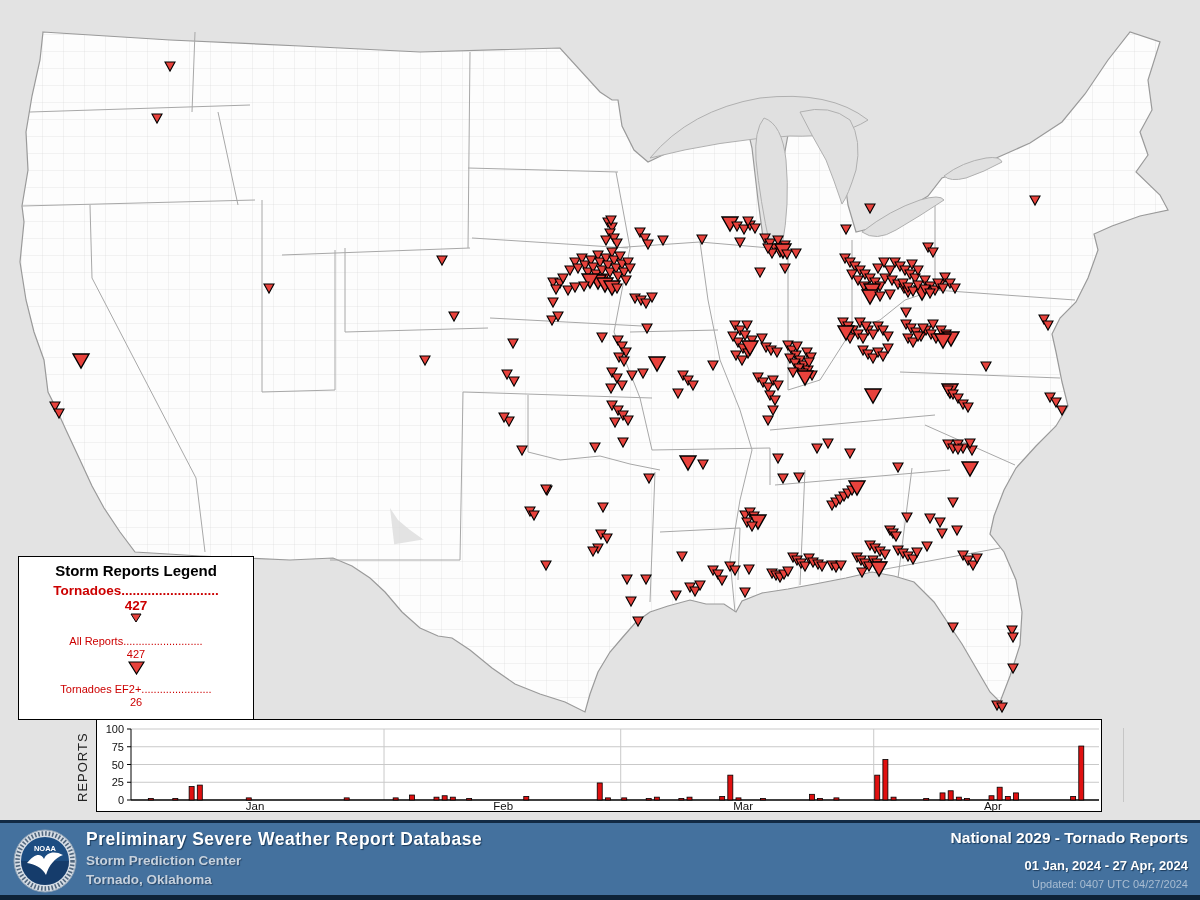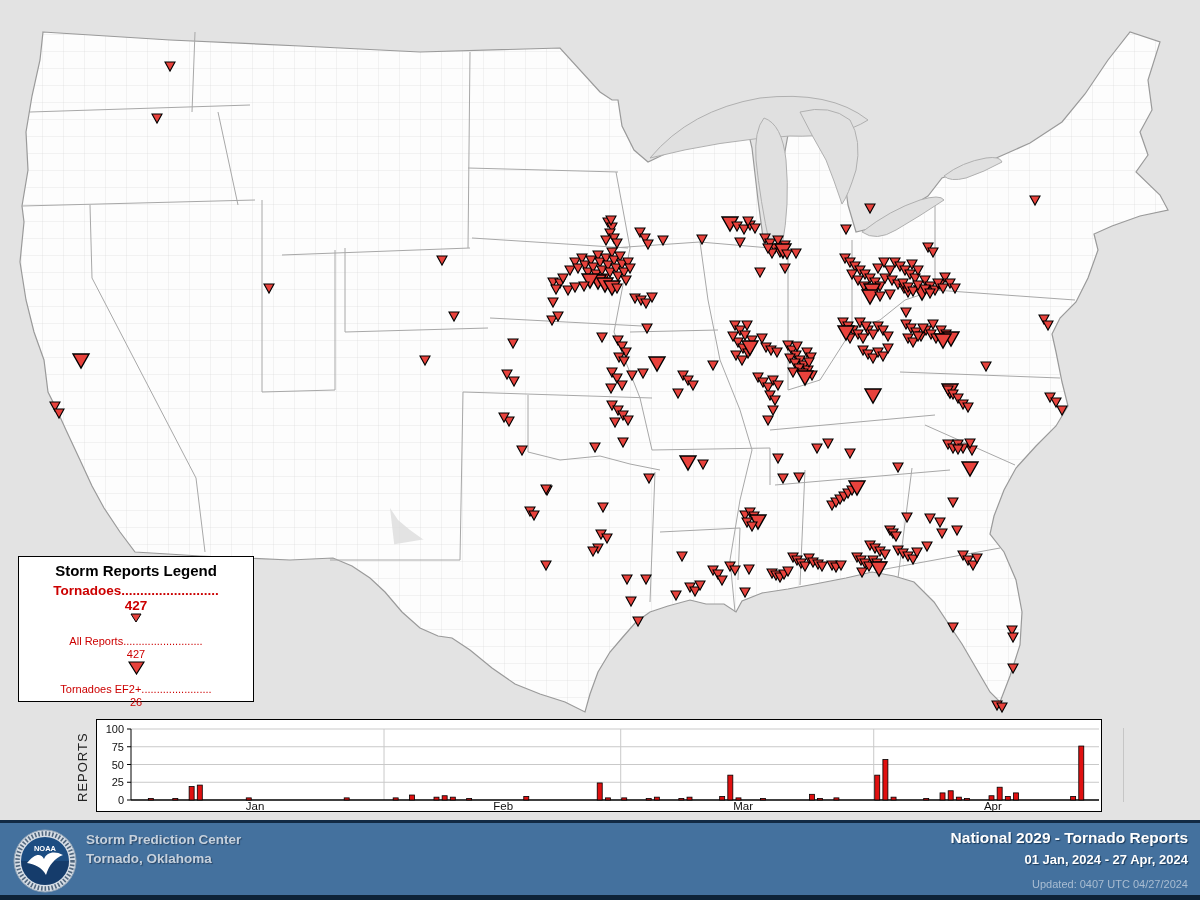--- a/index.html
+++ b/index.html
@@ -6,21 +6,21 @@
   body{
     width:1200px;height:900px;position:relative;overflow:hidden;
     background:#e3e3e3;font-family:"Liberation Sans","DejaVu Sans",sans-serif;
     -webkit-font-smoothing:antialiased;
   }
   
   #map-wrap{position:absolute;left:0;top:0;width:1200px;height:718px;}
   #map-svg{position:absolute;left:0;top:0;}
   
   #legend{
-    position:absolute;left:18px;top:556px;width:236px;height:146px;
+    position:absolute;left:18px;top:556px;width:236px;height:164px;
     background:#ffffff;border:1px solid #000;box-sizing:border-box;z-index:5;
   }
   #legend .lg-title{
     text-align:center;font-weight:bold;font-size:15px;color:#000;margin-top:5px;
   }
   #legend .lg-row{display:flex;align-items:center;color:#cc0000;padding:0 10px;flex-direction:column;}
   #legend .lg-row.hdr{font-weight:bold;font-size:13.5px;margin-top:4px;padding:0 14px;}
   #legend .lg-row.sub{font-size:11px;line-height:13px;}
   #legend .lg-icon{width:22px;display:flex;justify-content:center;flex:0 0 22px;}
   #legend .lg-label{flex:1 1 auto;white-space:nowrap;overflow:hidden;}
@@ -51,21 +51,21 @@
   #footer .f-title{
     font-size:17.5px;font-weight:bold;color:#ffffff;letter-spacing:.5px;
     text-shadow:1px 1px 1px #1b3a5a;
   }
   #footer .f-sub{
     font-size:13.5px;font-weight:bold;color:#c6d1dd;
     text-shadow:1px 1px 1px #2a4767;margin-top:3px;line-height:16px;
   }
   #footer .f-right{position:absolute;right:12px;top:6px;text-align:right;}
   #footer .f-r1{font-size:15.5px;font-weight:bold;color:#ffffff;text-shadow:1px 1px 1px #1b3a5a;}
-  #footer .f-r2{font-size:13px;font-weight:bold;color:#ffffff;text-shadow:1px 1px 1px #1b3a5a;margin-top:5px;}
+  #footer .f-r2{font-size:13px;font-weight:bold;color:#ffffff;text-shadow:1px 1px 1px #1b3a5a;margin-top:11px;}
   #footer .f-upd{position:absolute;right:12px;bottom:5px;font-size:11px;color:#a9bdd2;}
 </style>
 </head>
 <body>
 
 <div id="map-wrap">
   <svg id="map-svg" width="1200" height="718" viewBox="0 0 1200 718">
     <defs>
       <pattern id="counties" width="21" height="17" patternUnits="userSpaceOnUse">
         <path d="M21 0 H0 V17" fill="none" stroke="#dcdcdc" stroke-width="0.7"></path>
@@ -655,20 +655,21 @@
     <circle cx="32" cy="32" r="31" fill="#d7dee6" stroke="#8fa2b5" stroke-width="1"></circle>
     <circle cx="32" cy="32" r="27.5" fill="none" stroke="#51677e" stroke-width="4.5" stroke-dasharray="1.6,1.9"></circle>
     <circle cx="32" cy="32" r="24" fill="#1c4d82"></circle>
     <path d="M8,32 a24,24 0 0,0 48,0 L8,32 Z" fill="#113059" opacity="0.55"></path>
     <text x="32" y="22" text-anchor="middle" font-size="7.5" font-weight="bold" fill="#ffffff" font-family="Liberation Sans, sans-serif">NOAA</text>
     <path d="M14,34 C22,24 28,24 31,30 C33,24 41,21 50,26
       C42,29 36,36 33,46 C29,38 21,35 14,34 Z" fill="#ffffff"></path>
   </svg>
 
   <div class="f-left">
+    <div class="f-title">Preliminary Severe Weather Report Database</div>
     <div class="f-sub">Storm Prediction Center</div>
     <div class="f-sub">Tornado, Oklahoma</div>
   </div>
 
   <div class="f-right">
     <div class="f-r1">National  2029 - Tornado Reports</div>
     <div class="f-r2">01 Jan, 2024 - 27 Apr, 2024</div>
   </div>
   <div class="f-upd">Updated: 0407 UTC 04/27/2024</div>
 </div>

